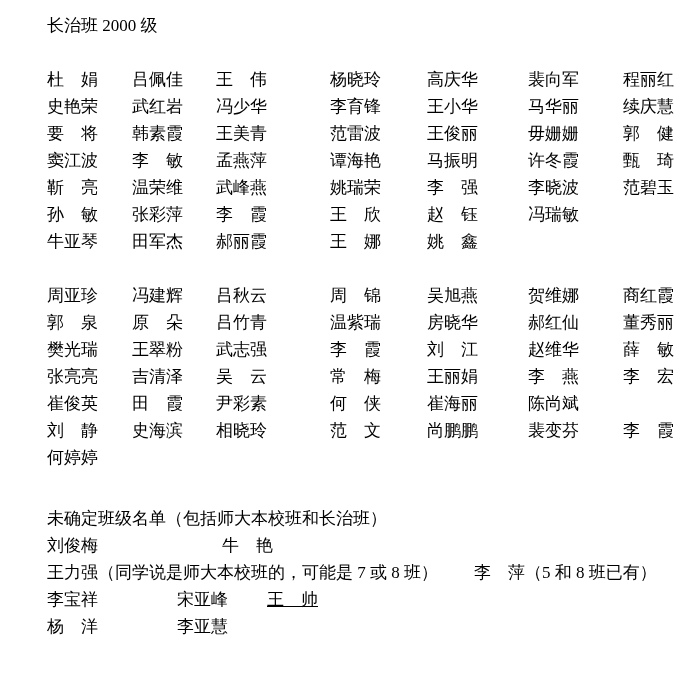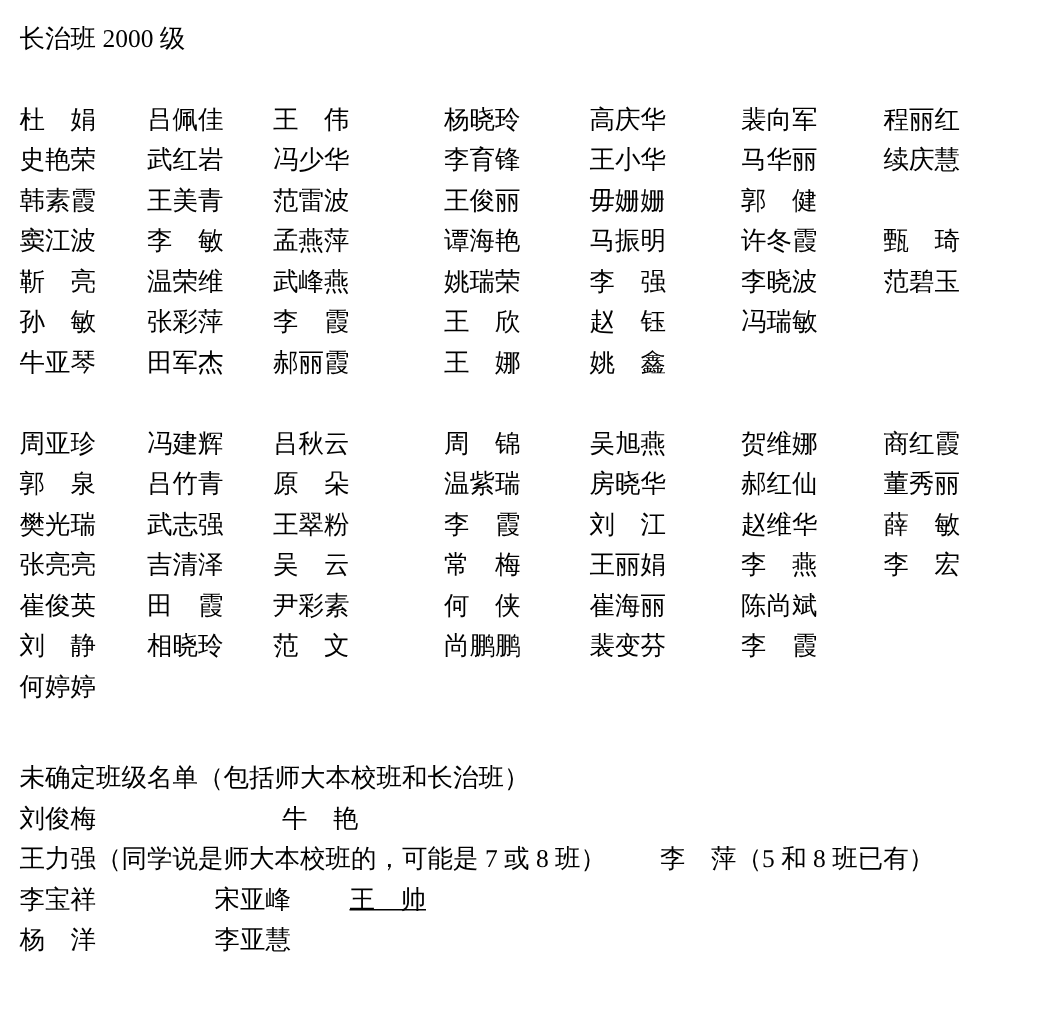--- a/index.html
+++ b/index.html
@@ -15,20 +15,21 @@
     font-size: 17px;
     color: #000000;
   }
   .doc {
     position: relative;
     width: 583px;
     height: 679px;
     padding-top: 12px;
     padding-left: 13px;
     box-sizing: border-box;
+    margin-left: 34px;
   }
   .doc-title {
     height: 27px;
     line-height: 27px;
     white-space: pre;
   }
   .roster {
     margin-top: 27px;
   }
   .roster-row {
@@ -86,20 +87,21 @@
     <div class="roster-row">
       <span class="name-cell">史艳荣</span>
       <span class="name-cell">武红岩</span>
       <span class="name-cell">冯少华</span>
       <span class="name-cell">李育锋</span>
       <span class="name-cell">王小华</span>
       <span class="name-cell">马华丽</span>
       <span class="name-cell">续庆慧</span>
     </div>
     <div class="roster-row">
+      <span class="name-cell">要　将</span>
       <span class="name-cell">韩素霞</span>
       <span class="name-cell">王美青</span>
       <span class="name-cell">范雷波</span>
       <span class="name-cell">王俊丽</span>
       <span class="name-cell">毋姗姗</span>
       <span class="name-cell">郭　健</span>
     </div>
     <div class="roster-row">
       <span class="name-cell">窦江波</span>
       <span class="name-cell">李　敏</span>
@@ -140,31 +142,31 @@
       <span class="name-cell">周亚珍</span>
       <span class="name-cell">冯建辉</span>
       <span class="name-cell">吕秋云</span>
       <span class="name-cell">周　锦</span>
       <span class="name-cell">吴旭燕</span>
       <span class="name-cell">贺维娜</span>
       <span class="name-cell">商红霞</span>
     </div>
     <div class="roster-row">
       <span class="name-cell">郭　泉</span>
+      <span class="name-cell">原　朵</span>
       <span class="name-cell">吕竹青</span>
-      <span class="name-cell">原　朵</span>
       <span class="name-cell">温紫瑞</span>
       <span class="name-cell">房晓华</span>
       <span class="name-cell">郝红仙</span>
       <span class="name-cell">董秀丽</span>
     </div>
     <div class="roster-row">
       <span class="name-cell">樊光瑞</span>
+      <span class="name-cell">王翠粉</span>
       <span class="name-cell">武志强</span>
-      <span class="name-cell">王翠粉</span>
       <span class="name-cell">李　霞</span>
       <span class="name-cell">刘　江</span>
       <span class="name-cell">赵维华</span>
       <span class="name-cell">薛　敏</span>
     </div>
     <div class="roster-row">
       <span class="name-cell">张亮亮</span>
       <span class="name-cell">吉清泽</span>
       <span class="name-cell">吴　云</span>
       <span class="name-cell">常　梅</span>
@@ -175,20 +177,21 @@
     <div class="roster-row">
       <span class="name-cell">崔俊英</span>
       <span class="name-cell">田　霞</span>
       <span class="name-cell">尹彩素</span>
       <span class="name-cell">何　侠</span>
       <span class="name-cell">崔海丽</span>
       <span class="name-cell">陈尚斌</span>
     </div>
     <div class="roster-row">
       <span class="name-cell">刘　静</span>
+      <span class="name-cell">史海滨</span>
       <span class="name-cell">相晓玲</span>
       <span class="name-cell">范　文</span>
       <span class="name-cell">尚鹏鹏</span>
       <span class="name-cell">裴变芬</span>
       <span class="name-cell">李　霞</span>
     </div>
     <div class="roster-row">
       <span class="name-cell">何婷婷</span>
     </div>
   </div>

